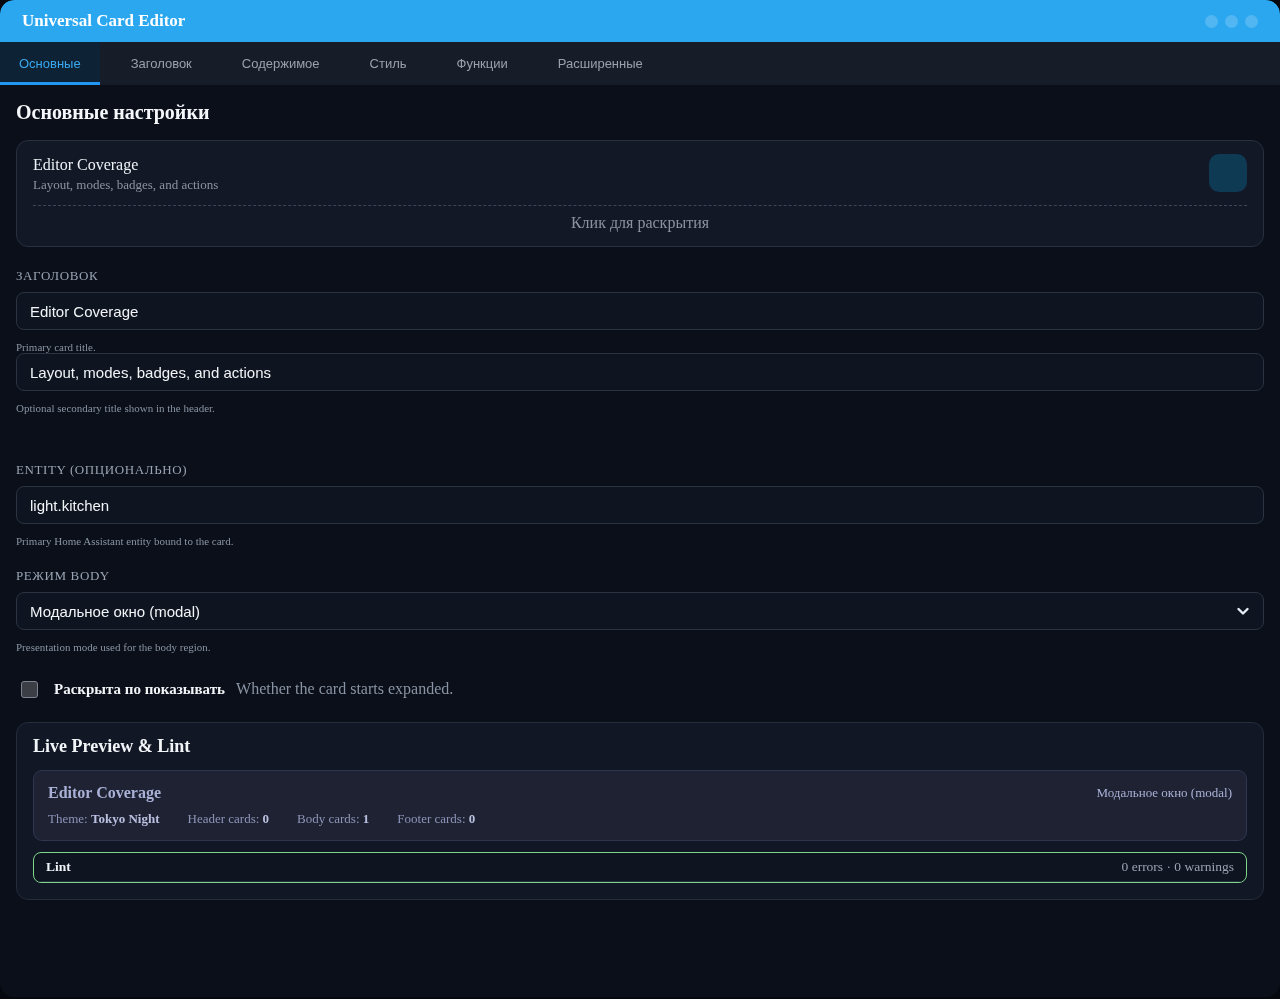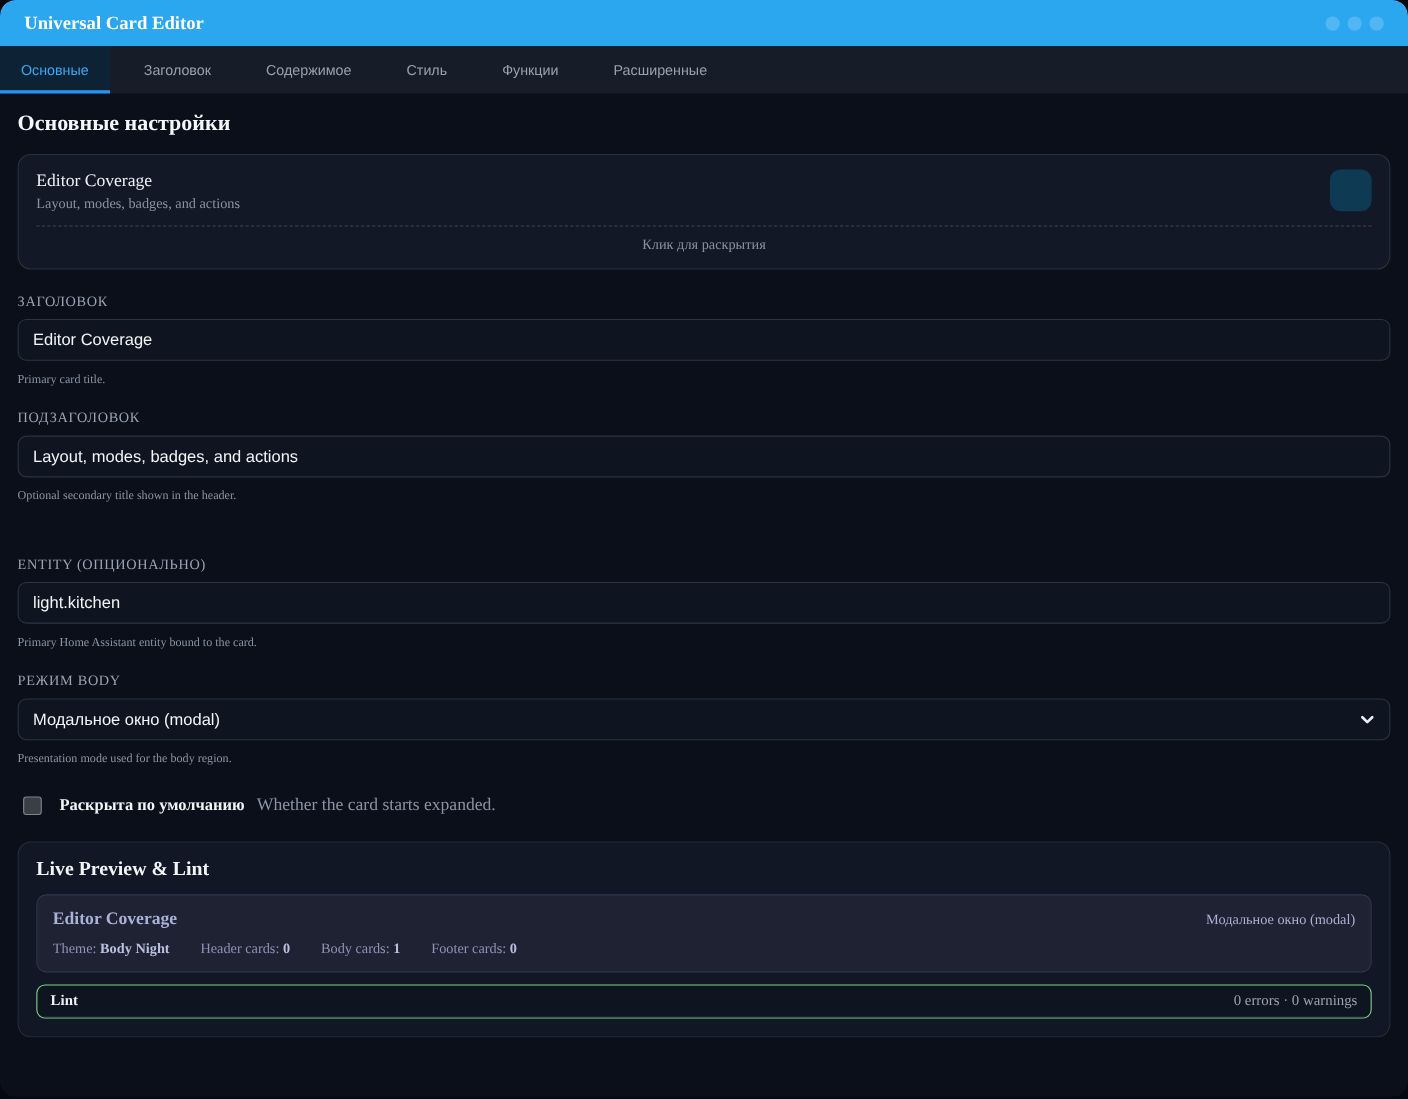--- a/index.html
+++ b/index.html
@@ -69,21 +69,21 @@
     position: relative;
     background: #121826;
     border: 1px solid #273140;
     border-radius: 12px;
     padding: 13px 16px 5px 16px;
     margin-bottom: 21px;
   }
   .cc-title { font-size: 16px; color: #eef1f6; line-height: 21px; }
   .cc-subtitle { font-size: 13px; color: #8b93a1; line-height: 17px; margin-top: 1px; }
   .cc-divider { border-top: 1px dashed #3a465b; margin-top: 12px; }
-  .cc-hint { text-align: center; font-size: 13px; color: #8b93a1; padding: 8px 0 9px 0; }
+  .cc-hint { text-align: center; font-size: 16px; color: #8b93a1; padding: 8px 0 9px 0; }
   .cc-toggle {
     position: absolute; top: 13px; right: 16px;
     width: 38px; height: 38px;
     background: #0e3a54;
     border: none; border-radius: 10px;
     cursor: pointer;
   }
   
   .field-label {
     font-size: 13px; color: #9aa4b4; letter-spacing: 0.6px;
@@ -197,21 +197,20 @@
       <div class="cc-divider"></div>
       <div class="cc-hint">Клик для раскрытия</div>
     </div>
 
     
     <div class="field-label">ЗАГОЛОВОК</div>
     <input class="text-input" type="text" value="Editor Coverage" style="">
     <div class="helper">Primary card title.</div>
 
     
-    <div class="field-label">ПОДЗАГОЛОВОК</div>
     <input class="text-input" type="text" value="Layout, modes, badges, and actions" style="">
     <div class="helper">Optional secondary title shown in the header.</div>
 
     
     <div class="icon-empty"></div>
 
     
     <div class="field-label">ENTITY (ОПЦИОНАЛЬНО)</div>
     <input class="text-input" type="text" value="light.kitchen" style="">
     <div class="helper">Primary Home Assistant entity bound to the card.</div>
@@ -224,33 +223,33 @@
       </select>
       <svg class="chevron" viewBox="0 0 14 14">
         <path d="M2.5 5 L7 9.5 L11.5 5" fill="none" stroke="#e8edf5" stroke-width="2.4" stroke-linecap="round" stroke-linejoin="round"></path>
       </svg>
     </div>
     <div class="helper">Presentation mode used for the body region.</div>
 
     
     <div class="check-row">
       <input type="checkbox" class="checkbox" style="">
-      <span class="check-label">Раскрыта по умолчанию</span>
+      <span class="check-label">Раскрыта по показывать</span>
       <span class="check-helper">Whether the card starts expanded.</span>
     </div>
 
     
     <div class="panel">
       <div class="panel-heading">Live Preview &amp; Lint</div>
 
       <div class="preview-card">
         <div>
           <div class="pv-title">Editor Coverage</div>
           <div class="pv-meta">
-            <span><span>Theme: </span><b>Body Night</b></span>
+            <span><span>Theme: </span><b>Tokyo Night</b></span>
             <span><span>Header cards: </span><b>0</b></span>
             <span><span>Body cards: </span><b>1</b></span>
             <span><span>Footer cards: </span><b>0</b></span>
           </div>
         </div>
         <div class="pv-mode">Модальное окно (modal)</div>
       </div>
 
       <div class="lint-box">
         <div class="lint-header">

